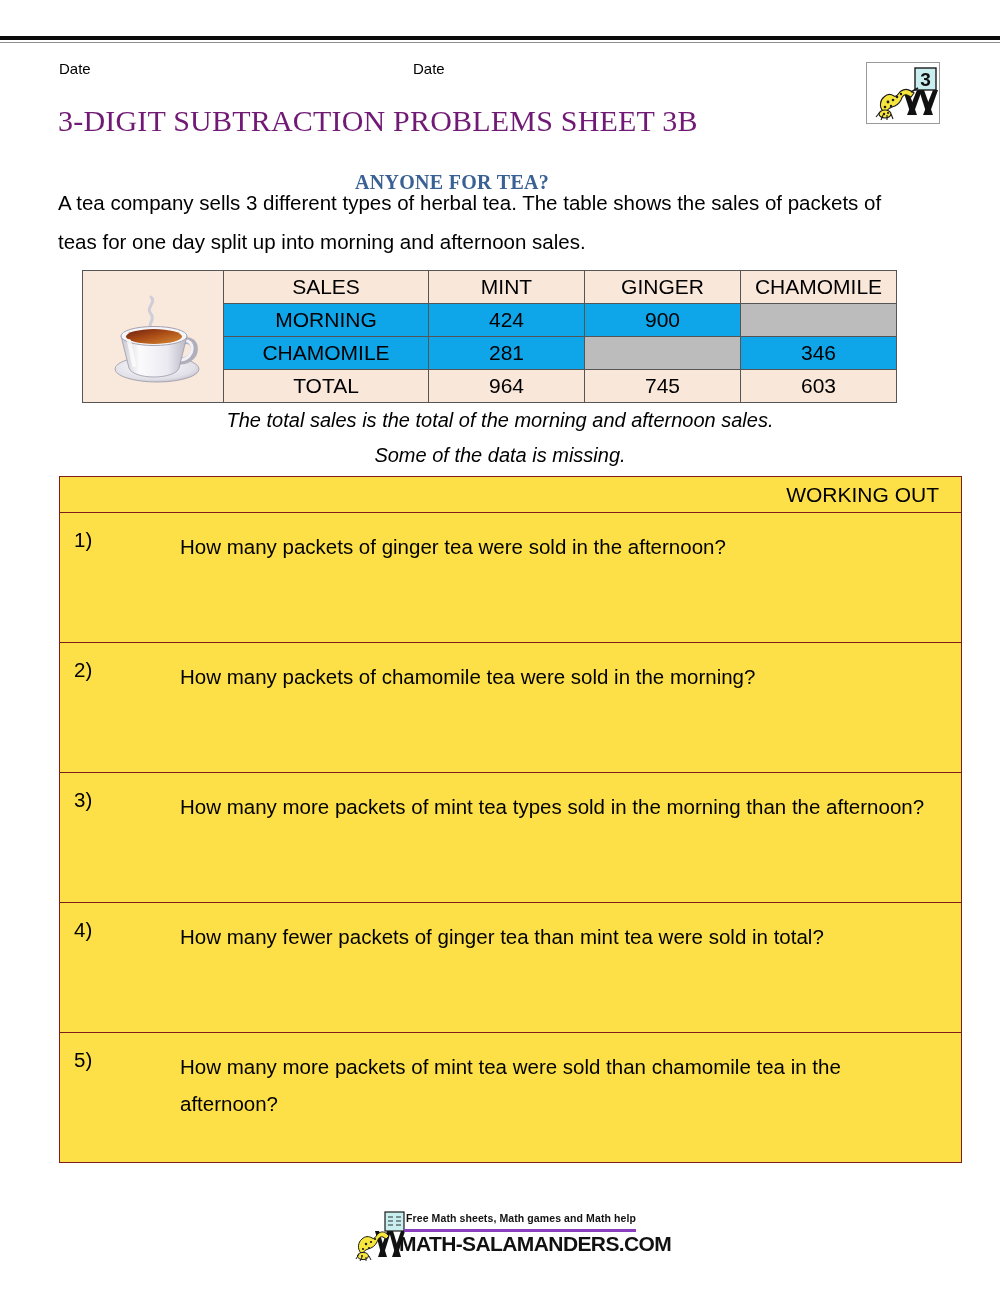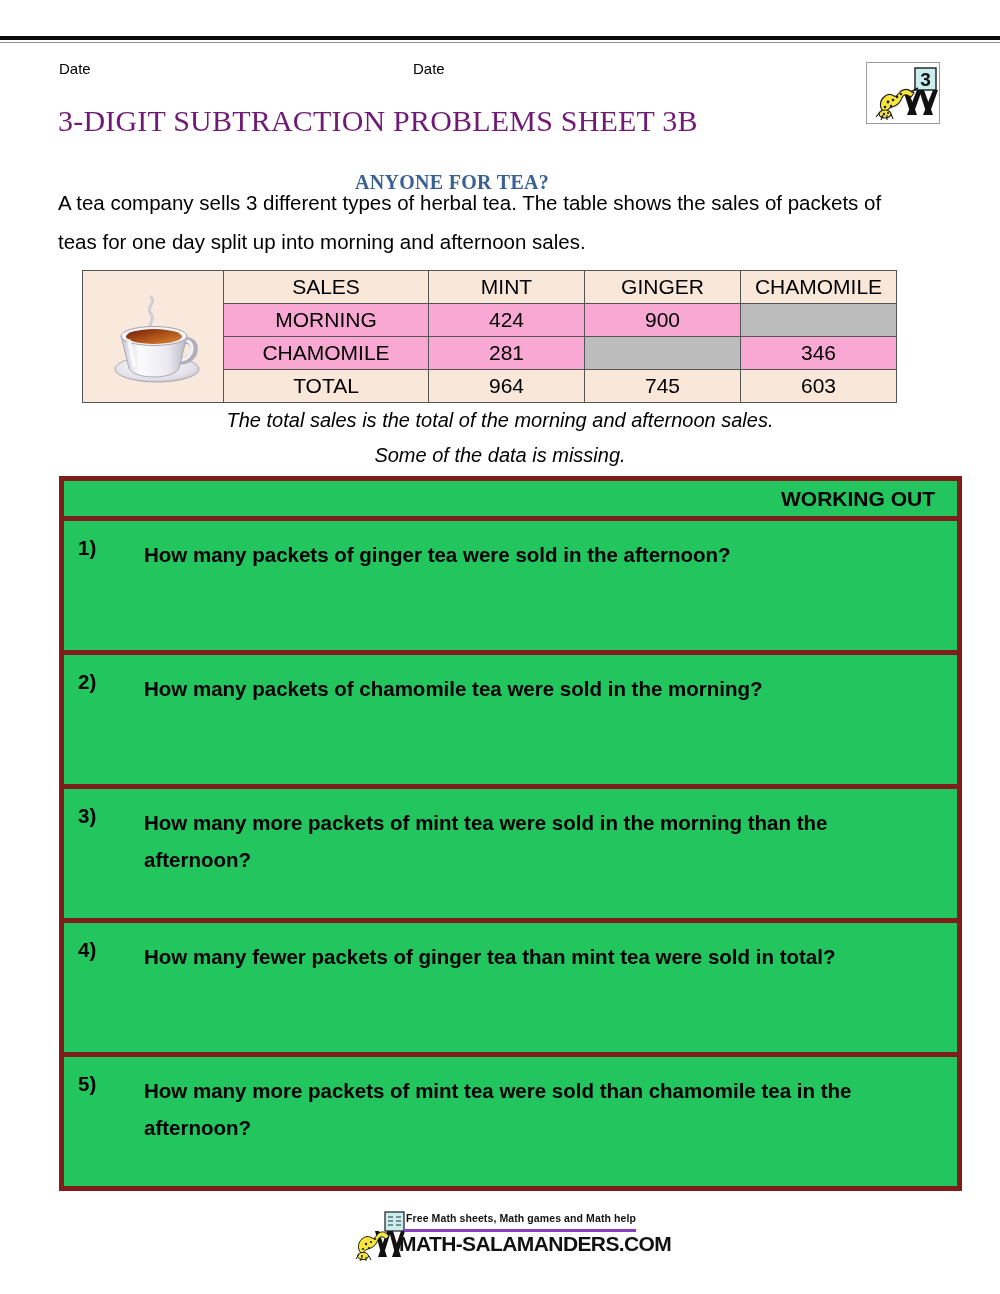--- a/index.html
+++ b/index.html
@@ -95,21 +95,21 @@
     table-layout: fixed;
   }
   .data-table td, .data-table th {
     border: 1px solid #555555;
     font-family: "Liberation Sans", sans-serif;
     font-weight: normal;
     font-size: 21px;
     text-align: center;
     height: 32px;
     padding: 0;
-    background: #f9a8d4;
+    background: #0ea5e9;
   }
   .cup-cell {
     width: 140px;
     background: #f9e9dd !important;
     padding: 0;
     vertical-align: middle;
   }
   .col-sales { width: 204px; }
   .col-tea   { width: 155px; }
   .tinted { background: #f9e7da !important; }
@@ -135,25 +135,24 @@
 
   
   .q-table {
     position: absolute;
     left: 59px; top: 476px;
     width: 903px;
     border-collapse: collapse;
     table-layout: fixed;
   }
   .q-table td {
-    border: 5px solid #7f1d1d;
+    border: 1px solid #7f1d1d;
     padding: 0;
     vertical-align: top;
-    background: #22c55e;
-    font-weight: bold;
+    background: #fde047;
   }
   .working-out-row td {
     height: 35px;
     text-align: right;
     padding-right: 22px;
     font-size: 21px;
     vertical-align: middle;
     font-family: "Liberation Sans", sans-serif;
   }
   .q-row td { height: 129px; }
@@ -163,21 +162,21 @@
     height: 100%;
     box-sizing: border-box;
   }
   .q-num {
     position: absolute;
     left: 14px; top: 15px;
     font-size: 20.5px;
     font-family: "Liberation Sans", sans-serif;
   }
   .q-text {
-    margin-left: 80px;
+    margin-left: 120px;
     margin-right: 20px;
     font-size: 20.5px;
     line-height: 37px;
     font-family: "Liberation Sans", sans-serif;
   }
 
   
   .footer {
     position: absolute;
     left: 355px; top: 1209px;
@@ -357,21 +356,21 @@
         <div class="q-inner">
           <span class="q-num">2)</span>
           <div class="q-text">How many packets of chamomile tea were sold in the morning?</div>
         </div>
       </td>
     </tr>
     <tr class="q-row">
       <td>
         <div class="q-inner">
           <span class="q-num">3)</span>
-          <div class="q-text">How many more packets of mint tea were sold in the morning than the afternoon?</div>
+          <div class="q-text">How many more packets of mint tea types sold in the morning than the afternoon?</div>
         </div>
       </td>
     </tr>
     <tr class="q-row">
       <td>
         <div class="q-inner">
           <span class="q-num">4)</span>
           <div class="q-text">How many fewer packets of ginger tea than mint tea were sold in total?</div>
         </div>
       </td>

